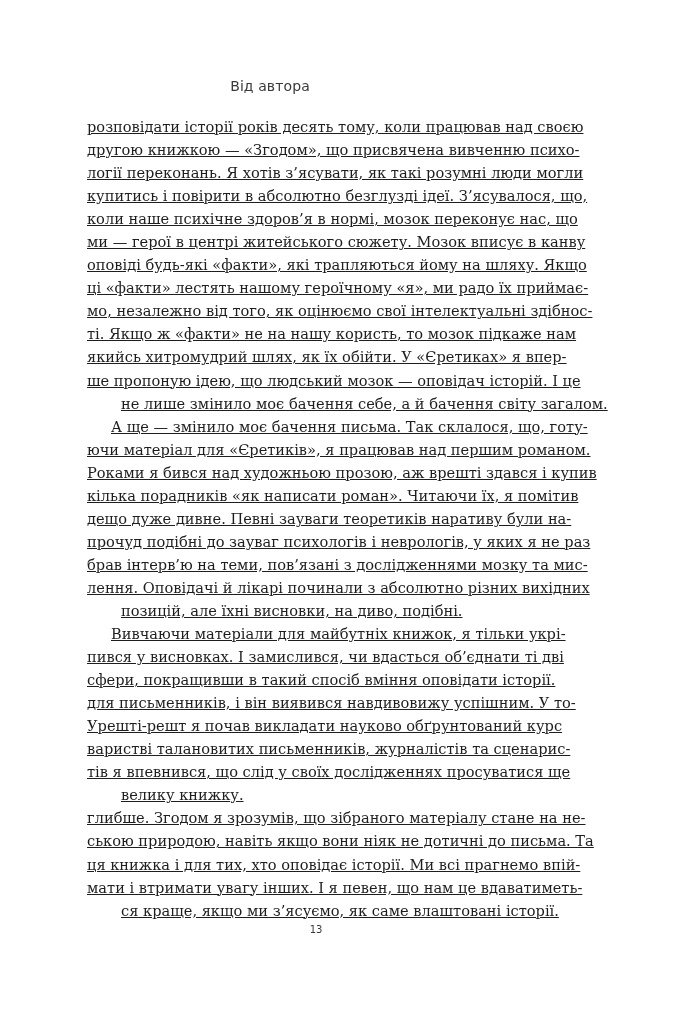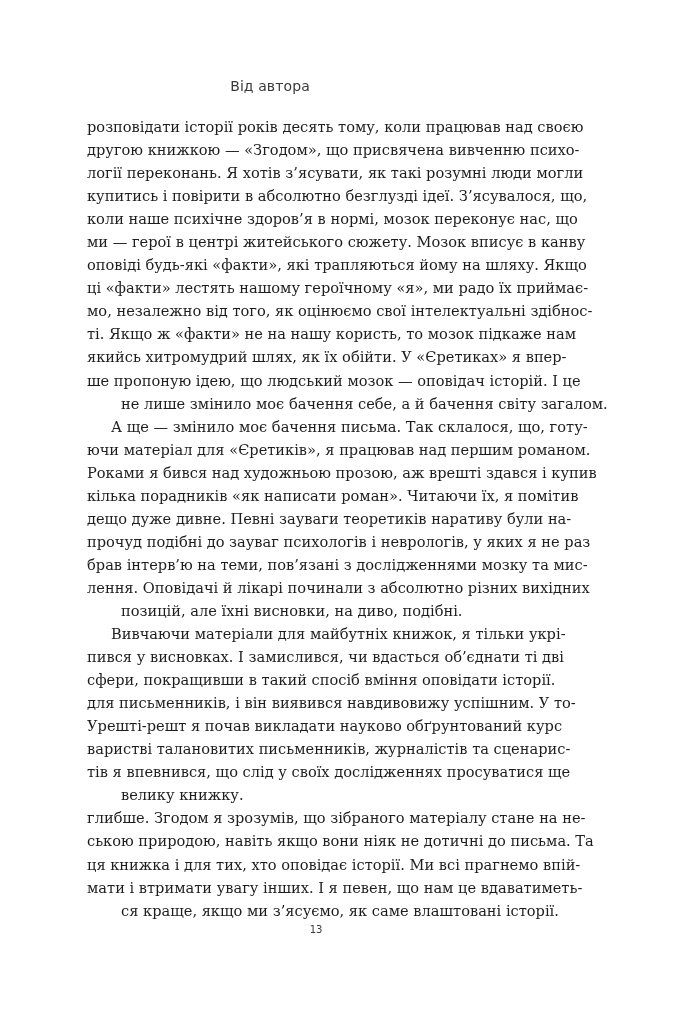--- a/index.html
+++ b/index.html
@@ -3,21 +3,21 @@
 <meta charset="utf-8">
 <style>
   html, body { margin:0; padding:0; background:#ffffff; }
   body { width:675px; height:1024px; position:relative; overflow:hidden; }
   .running-head {
     position:absolute; left:0; width:540px; top:78px; text-align:center;
     font-family:"DejaVu Sans", sans-serif; font-size:14px; color:#3a3a3a; letter-spacing:0.1px;
   }
   .text-block {
     position:absolute; left:87px; top:115px; width:464px;
-    font-family:"DejaVu Serif", serif; font-size:14.6px; line-height:23.05px; color:#1e1e1e;
+    font-family:"DejaVu Serif", serif; font-size:14.6px; line-height:23.05px; color:#1e1e1e;text-decoration:underline;
   }
   .line { display:block; white-space:nowrap; text-align:justify; text-align-last:justify; height:23.05px; }
   .line.last { text-align-last:left;margin-left:34px; }
   .line.indent { padding-left:24px; }
   .page-number {
     position:absolute; left:0; width:632px; top:924px; text-align:center;
     font-family:"DejaVu Sans", sans-serif; font-size:10px; color:#3a3a3a;
   }
 </style>
 </head>

